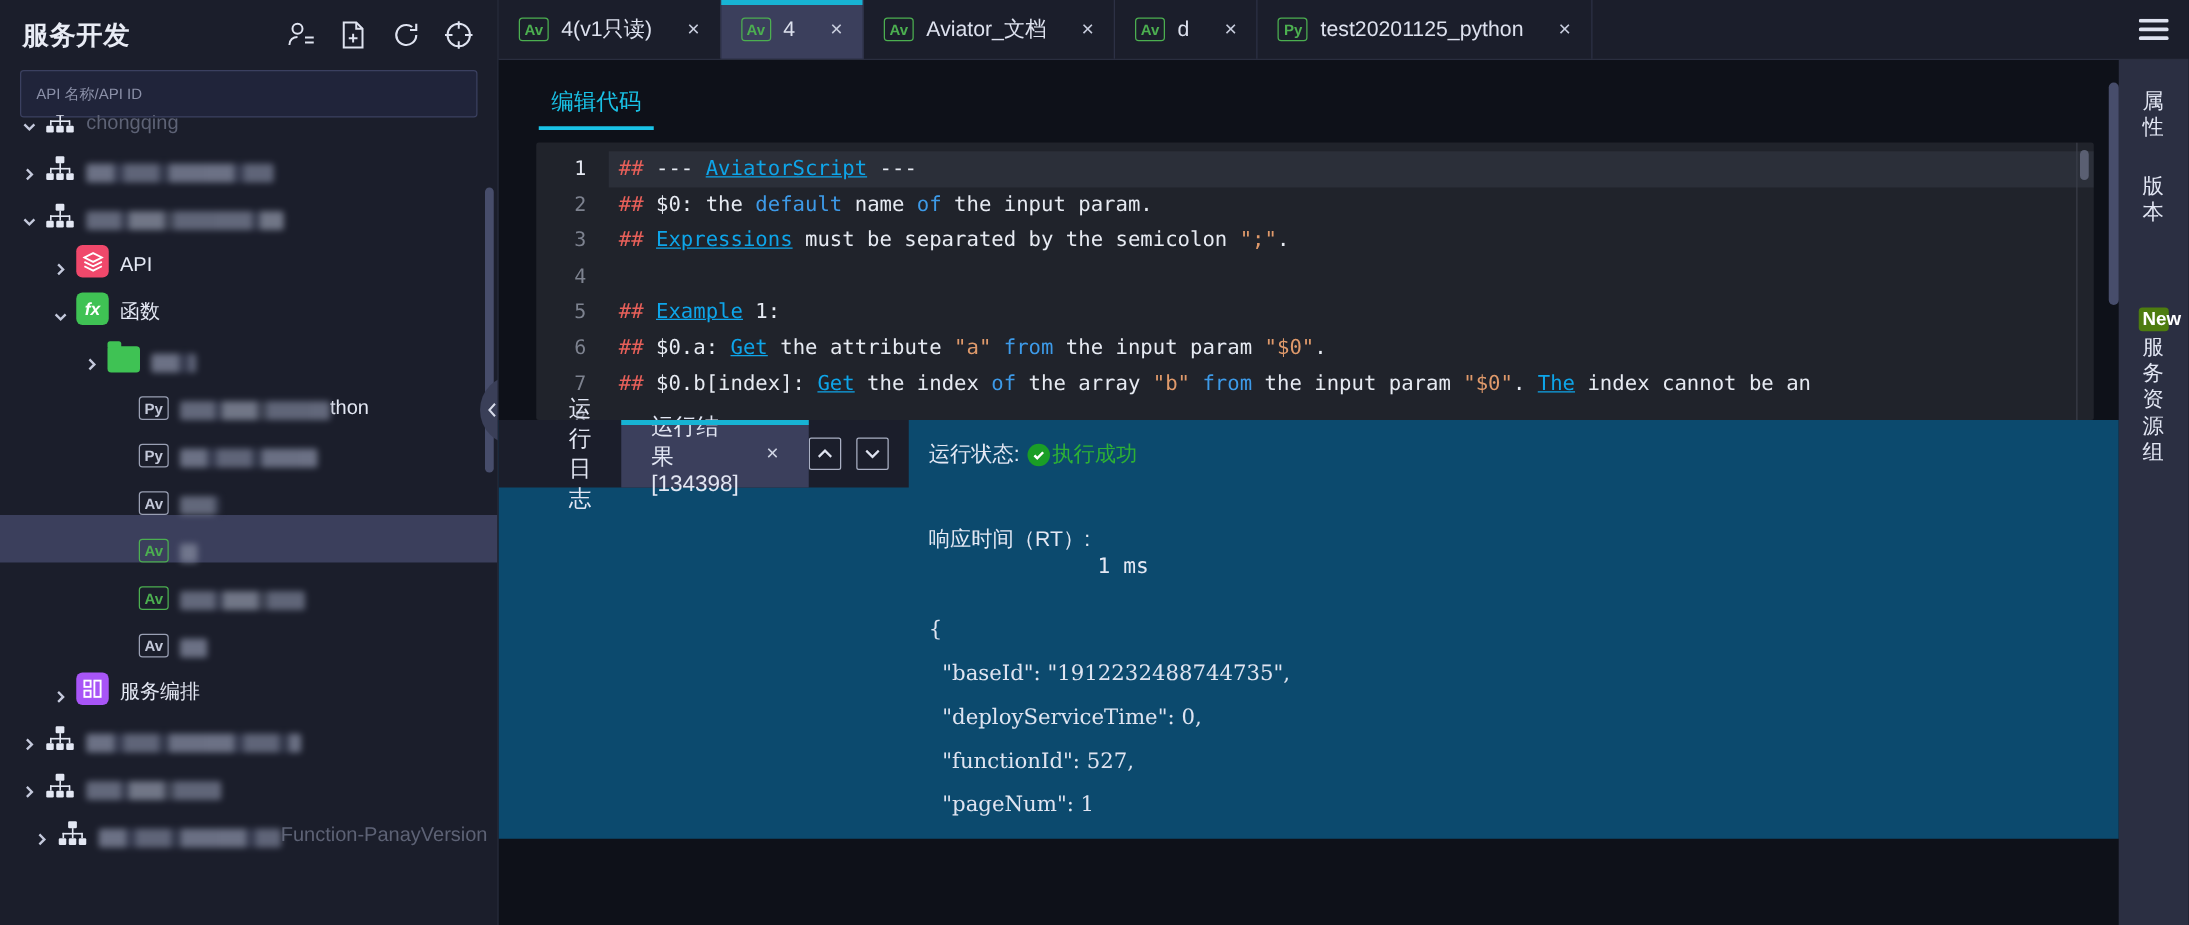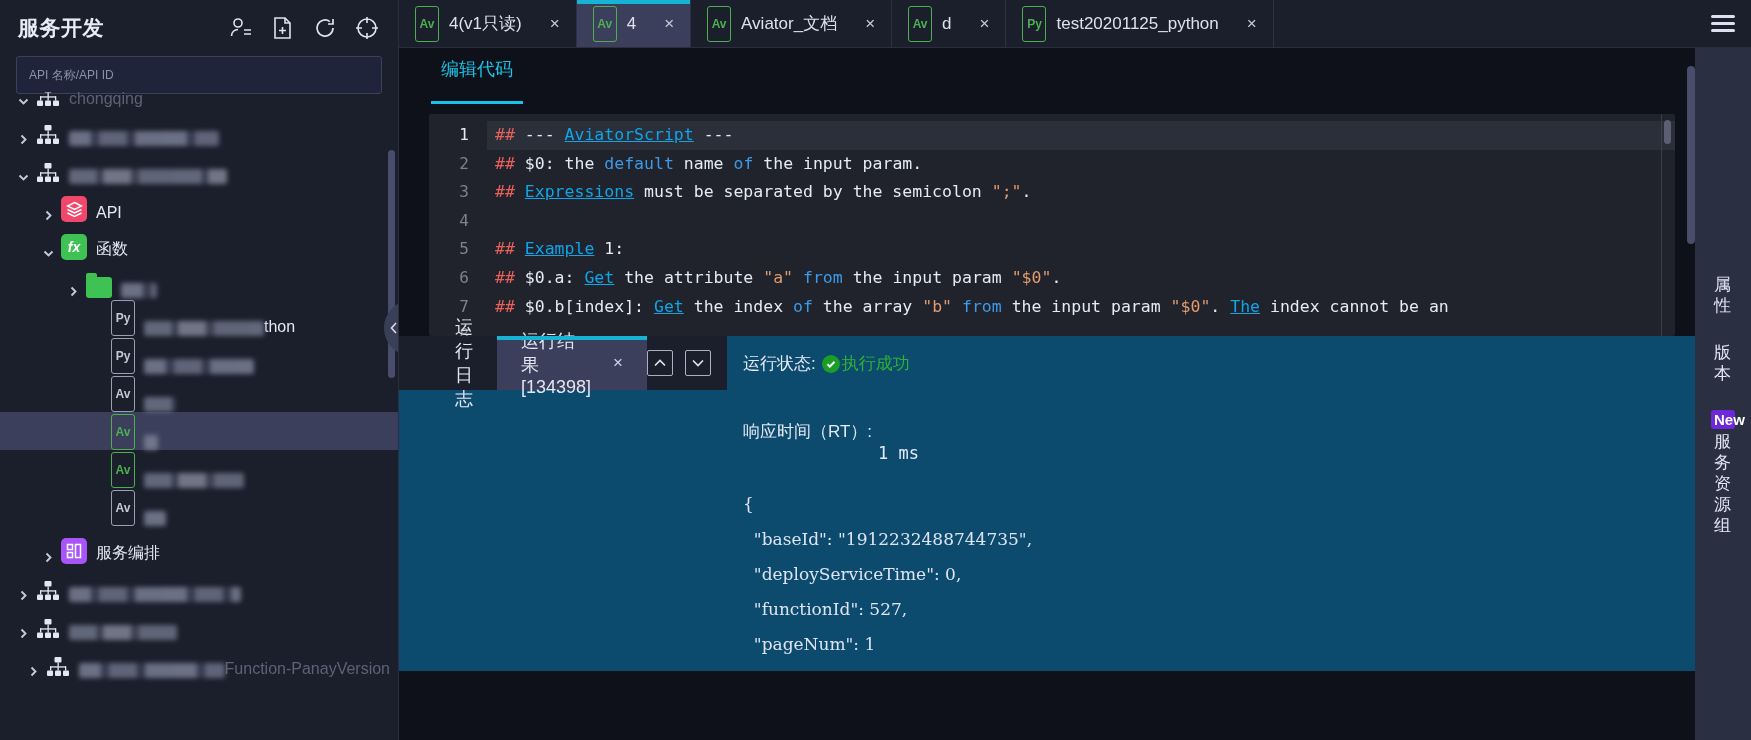--- a/index.html
+++ b/index.html
@@ -67,21 +67,21 @@
     height: 15px; border-radius: 2px;
     background: linear-gradient(90deg,#676c80 0%,#555a70 18%,#7d melhor 0%,#6a7086 35%,#4c5166 52%,#767c92 70%,#585d74 88%,#6d7389 100%);
     filter: blur(2.6px);
     opacity: .85;
   }
   .redact.r1 { background: repeating-linear-gradient(90deg,#7a8095 0 22px,#3b4055 22px 30px,#6b7186 30px 58px,#363b4e 58px 66px,#787e93 66px 96px); }
   .redact.r2 { background: repeating-linear-gradient(90deg,#6f7589 0 28px,#3a3f52 28px 34px,#808697 34px 62px,#424757 62px 70px,#6c7286 70px 105px); }
 
   
   .badge {
-    width: 24px; height: 36px; border-radius: 3px;
+    width: 24px; height: 19px; border-radius: 3px;
     display: flex; align-items: center; justify-content: center;
     font-size: 12px; font-weight: bold; line-height: 1;
     font-family: "Liberation Sans", sans-serif;
   }
   .badge.py-green { border: 1.6px solid #4caf50; color: #4caf50; background: transparent; }
   .badge.py-gray  { border: 1.6px solid #9aa0b4; color: #c3c8d9; background: transparent; }
   .badge.av-green { border: 1.6px solid #4caf50; color: #4caf50; background: transparent; }
   .badge.av-gray  { border: 1.6px solid #9aa0b4; color: #c3c8d9; background: transparent; }
 
   .sq {
@@ -153,21 +153,21 @@
 
   
   .bodyrow { flex: 1 1 auto; display: flex; min-height: 0; }
   .editor-col { flex: 1 1 auto; display: flex; flex-direction: column; min-width: 0; background: #0e1119; }
 
   .ed-tabs {
     height: 56px; flex: 0 0 56px; display: flex; align-items: flex-end;
     padding-left: 32px; background: #0e1119;
   }
   .ed-tab {
-    color: #19c2e6; font-size: 18px; padding: 0 10px 20px 10px;
+    color: #19c2e6; font-size: 18px; padding: 0 10px 8px 10px;
     border-bottom: 3px solid #19c2e6; cursor: pointer; font-family: Liberation Mono, monospace;
   }
 
   .code-wrap {
     margin: 10px 20px 0 30px; background: #20232b;
     flex: 0 0 222px; position: relative; overflow: hidden;
     border-radius: 2px;
   }
   .code {
     font-family: "DejaVu Sans Mono", "Liberation Mono", monospace;
@@ -190,21 +190,21 @@
   .code-vscroll {
     position: absolute; right: 4px; top: 6px; width: 7px; height: 24px;
     background: #5a5f72; border-radius: 4px;
   }
   .code-rightline { position: absolute; right: 13px; top: 0; bottom: 0; width: 1px; background: #3a3e49; }
 
   
   .rail {
     width: 56px; flex: 0 0 56px; background: #2b2f42;
     display: flex; flex-direction: column; align-items: center;
-    padding-top: 22px; gap: 26px; position: relative; justify-content: center;
+    padding-top: 22px; gap: 26px; position: relative;
   }
   .rail-item {
     color: #e2e6f3; font-size: 17px; line-height: 21px; width: 24px;
     text-align: center; cursor: pointer; letter-spacing: 1px;
   }
   .rail-badge {
     background: #f0503a; color: #ffffff; font-size: 15px; font-weight: bold;
     border-radius: 3px; padding: 0 3px; line-height: 19px; display: block;
     margin-bottom: 2px; letter-spacing: 0;
   }
@@ -623,21 +623,21 @@
           </div>
         </div>
 
       </div>
 
       <div class="rail">
         <div class="rail-scroll"></div>
         <div id="rail-items" style="display:flex;flex-direction:column;align-items:center;gap:26px;">
             <div class="rail-item"><span>属性</span></div>
             <div class="rail-item"><span>版本</span></div>
-            <div class="rail-item"><span class="rail-badge" style="background: #6d28d9;">New</span><span>服务资源组</span></div>
+            <div class="rail-item"><span class="rail-badge" style="background: #4d7c0f; margin-top: 40px;">New</span><span>服务资源组</span></div>
           </div>
       </div>
     </div>
 
   </div>
 
   <div class="hamburger" style="position:absolute;right:0;top:0;height:48px;">
     <svg width="24" height="18" viewBox="0 0 24 18" fill="none">
       <rect x="0" y="0" width="24" height="3" rx="1.5" fill="#dde1ef"></rect>
       <rect x="0" y="7" width="24" height="3" rx="1.5" fill="#dde1ef"></rect>

